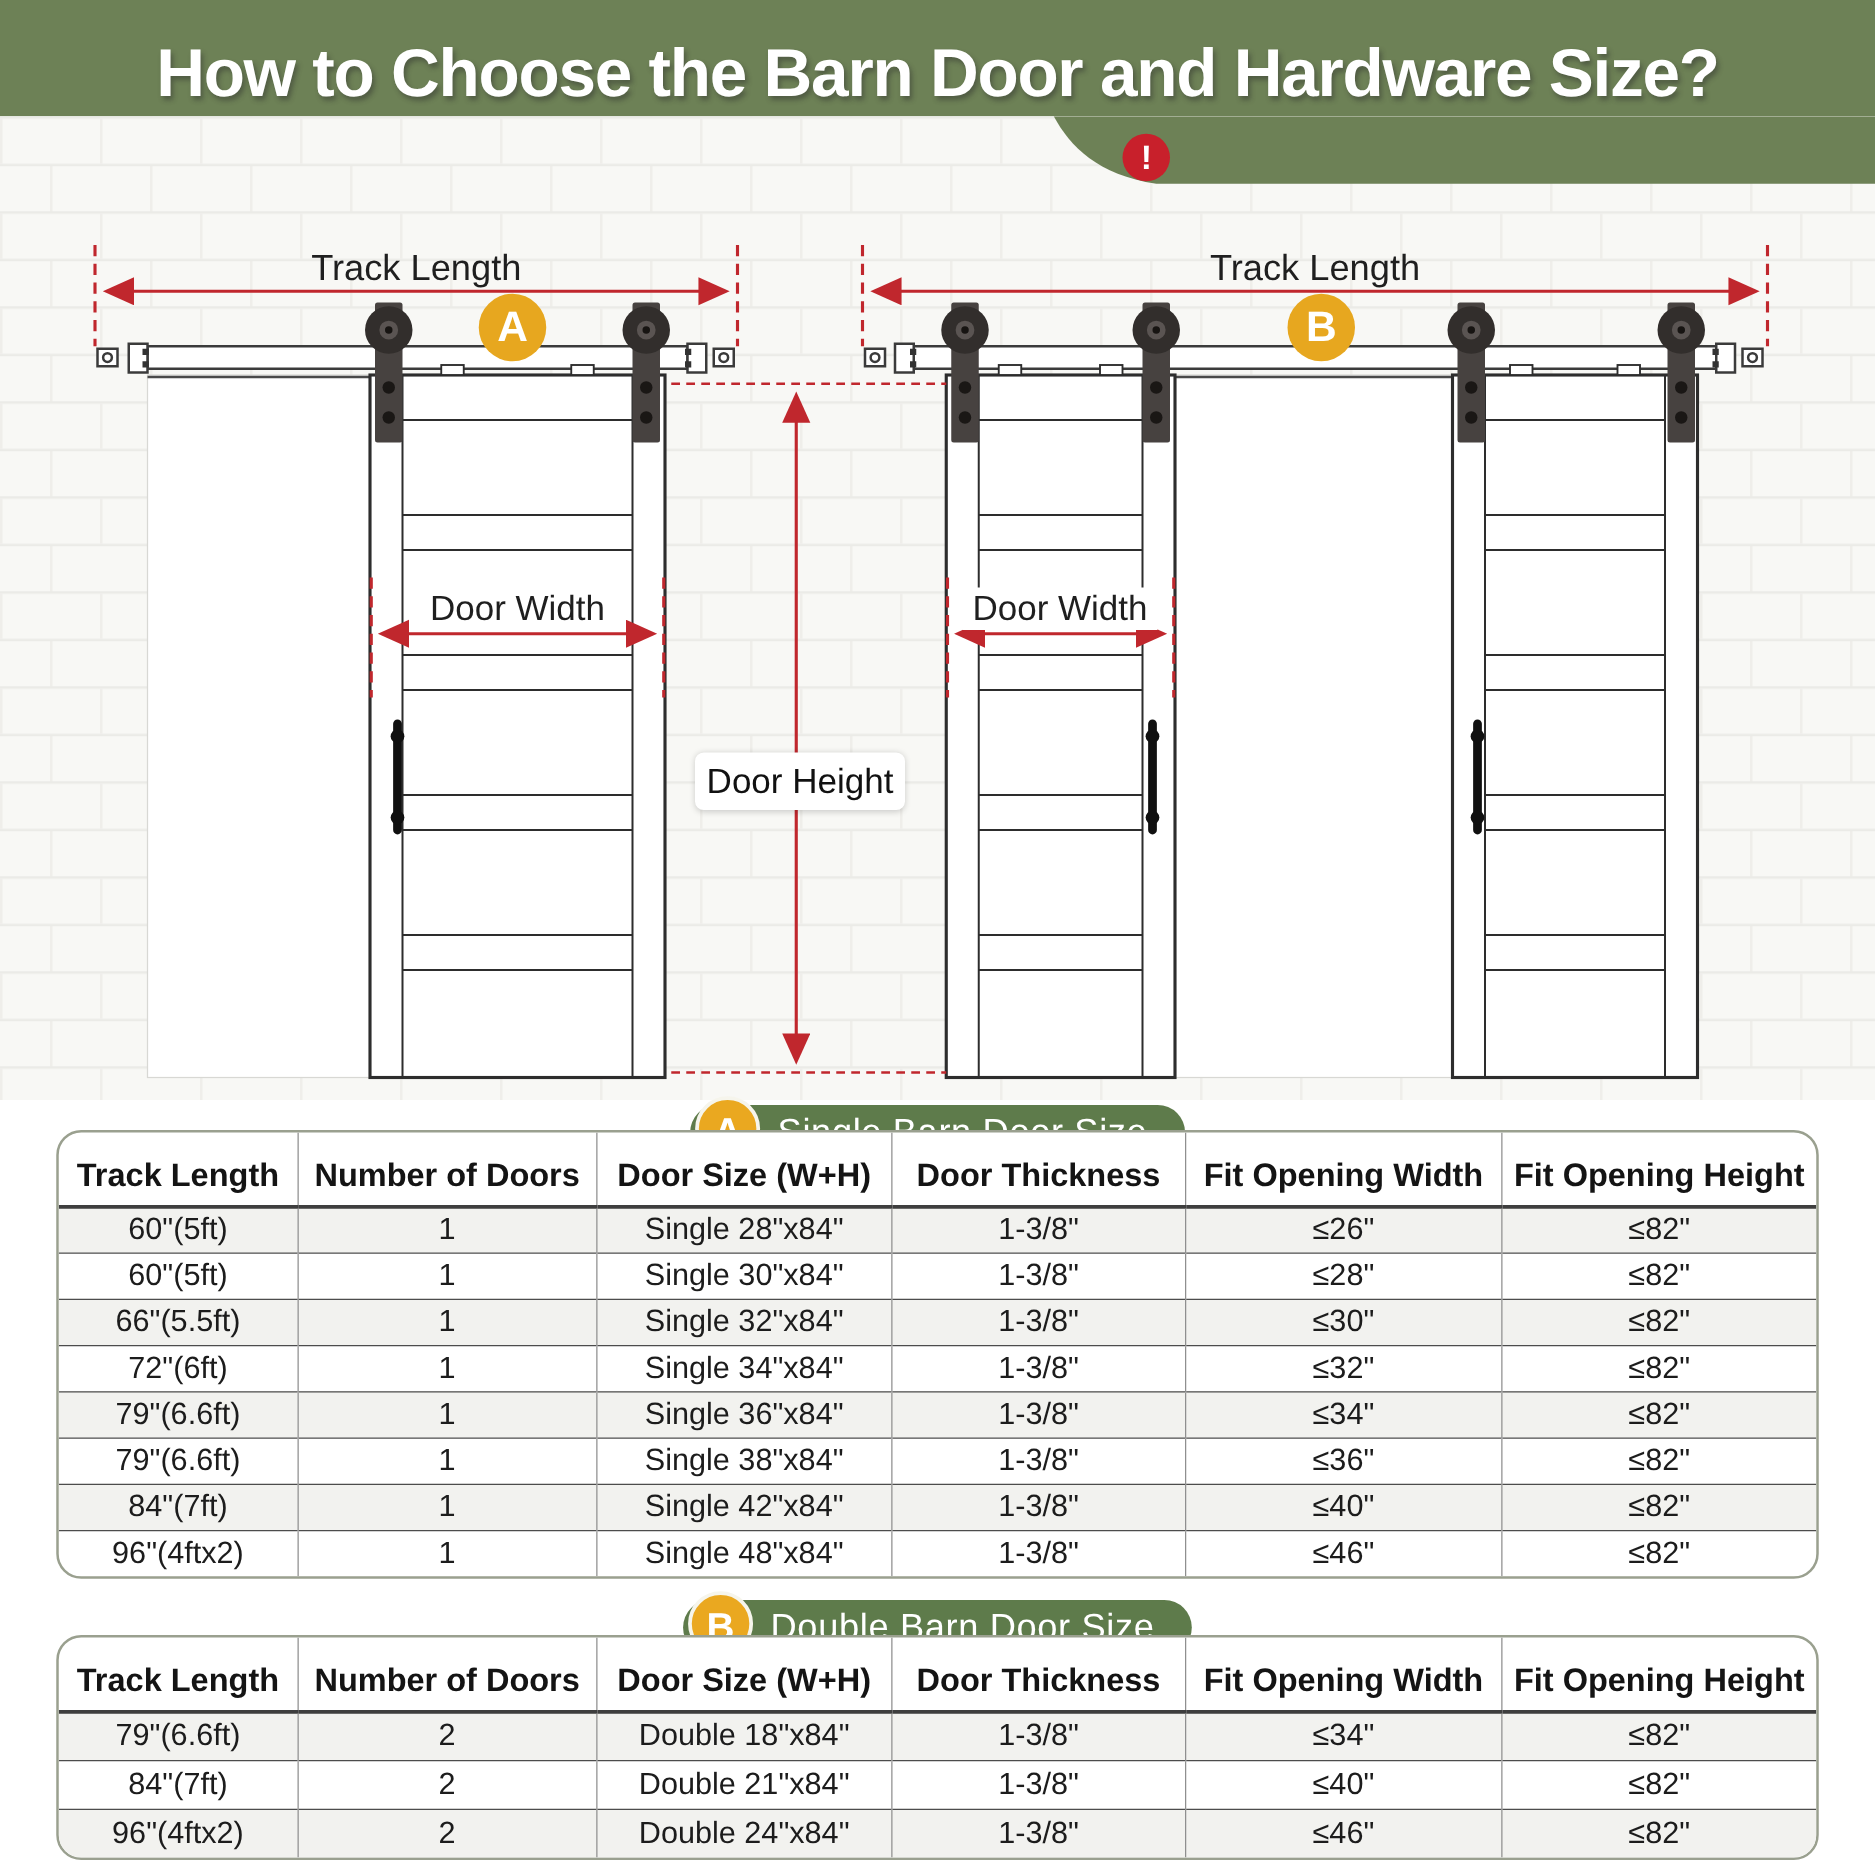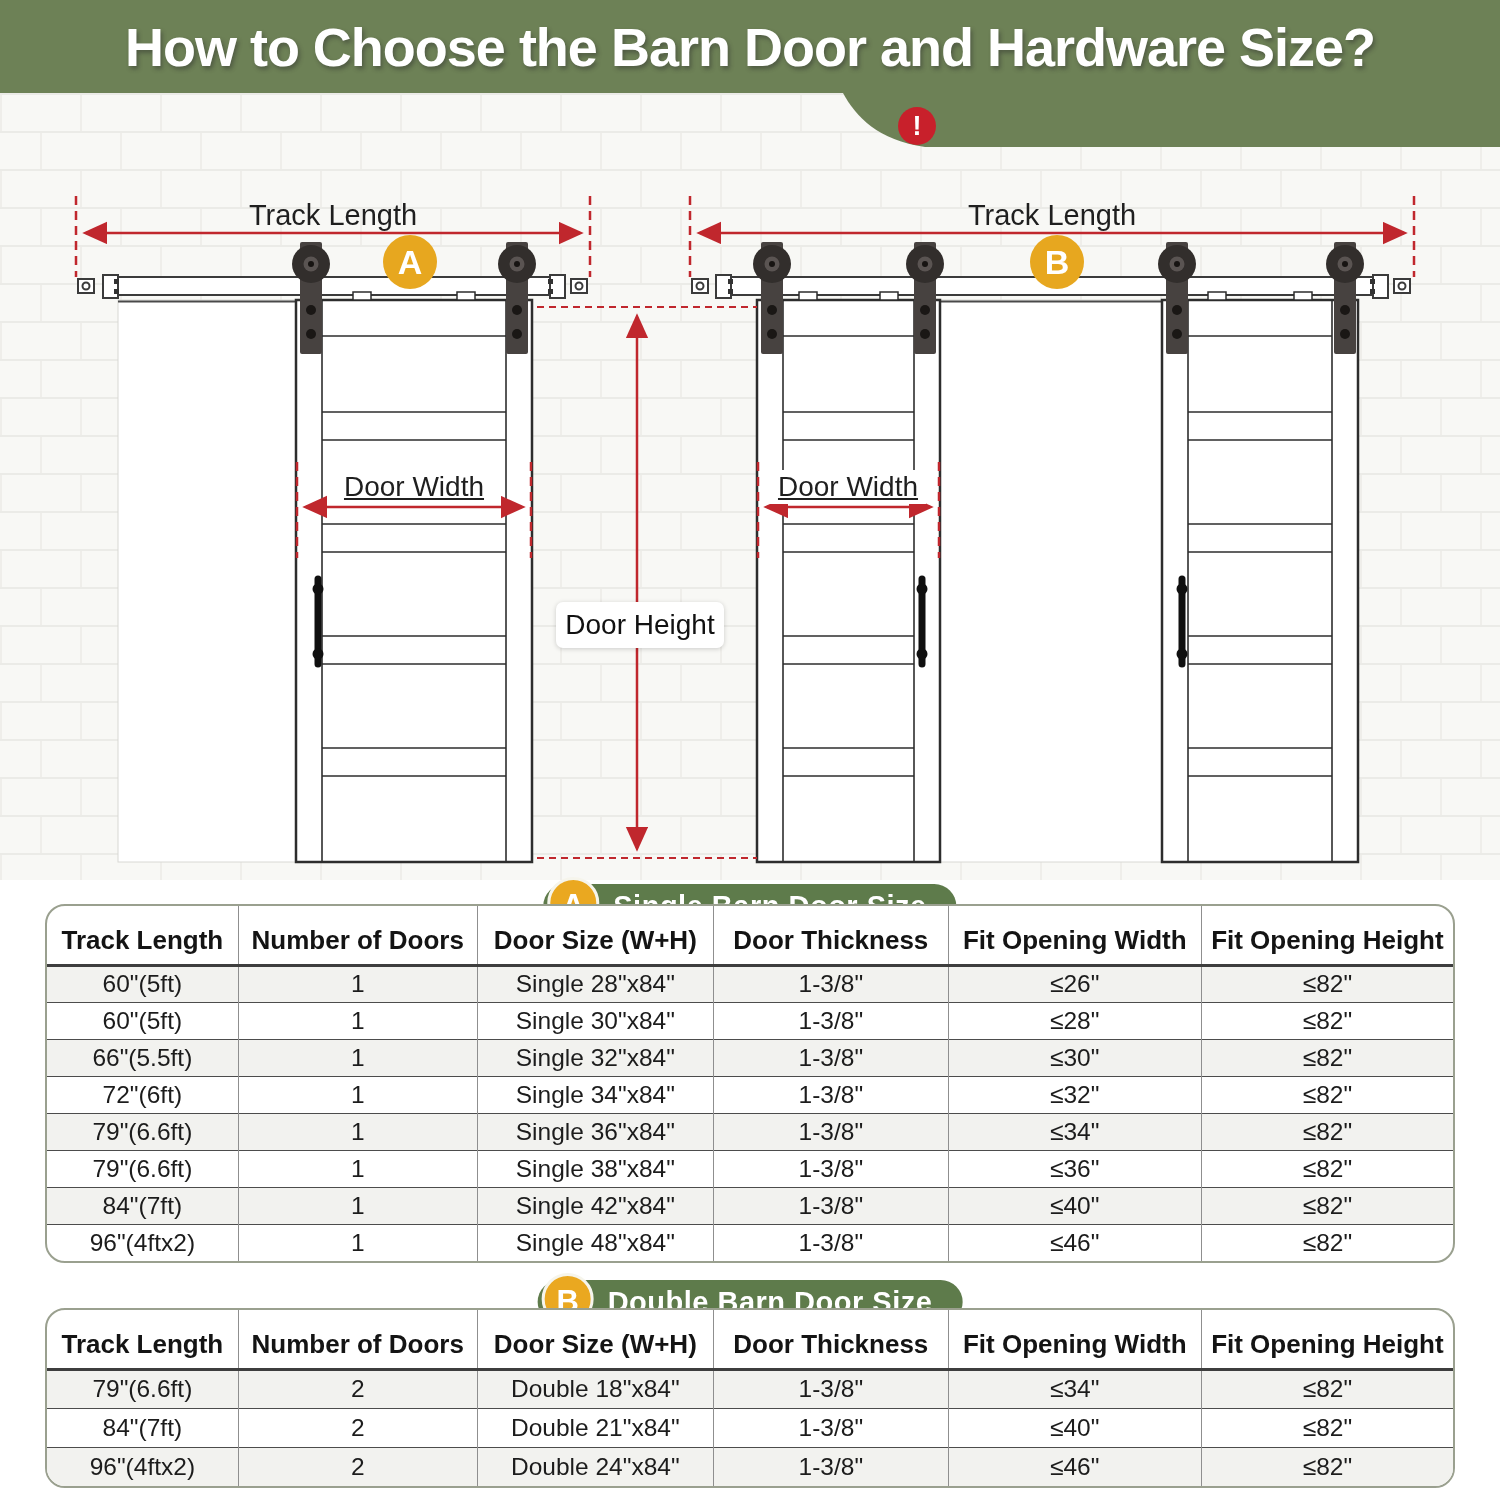--- a/index.html
+++ b/index.html
@@ -4,39 +4,39 @@
 <style>
   html,body{margin:0;padding:0;background:#fff;}
   *{box-sizing:border-box;}
   #canvas{
     position:relative;width:1500px;height:1500px;overflow:hidden;background:#fff;
     font-family:"Liberation Sans","DejaVu Sans",sans-serif;
   }
   
   .header-bar{position:absolute;left:0;top:0;width:1500px;height:93px;background:#6d8156;}
   .page-title{
-    position:absolute;left:0;top:0;width:100%;height:93px;line-height:95px;text-align:center;
+    position:absolute;left:0;top:12px;width:100%;height:93px;line-height:95px;text-align:center;
     color:#fff;font-size:54px;font-weight:700;letter-spacing:-1px;white-space:nowrap;
     text-shadow:2px 3px 4px rgba(45,45,45,.45);
   }
   .note-icon{
     position:absolute;left:898px;top:107px;width:38px;height:38px;border-radius:50%;
     background:#c8202b;color:#fff;font-size:27px;font-weight:700;text-align:center;line-height:38px;
   }
   .note-text{
     position:absolute;left:954px;top:108px;width:520px;height:38px;line-height:38px;
     color:#e9dc96;font-size:30px;white-space:nowrap;
   }
   
   .diagram-svg{position:absolute;left:0;top:93px;width:1500px;height:787px;display:block;}
   .diag-label{position:absolute;color:#1f1f1f;font-size:29px;text-align:center;white-space:nowrap;}
   .lbl-track-a{left:233px;top:199px;width:200px;}
   .lbl-track-b{left:952px;top:199px;width:200px;}
   .width-label{position:absolute;top:470px;transform:translateX(-50%);background:#fff;
-    padding:1px 8px;color:#1f1f1f;font-size:28px;white-space:nowrap;text-decoration:underline;}
+    padding:1px 8px;color:#1f1f1f;font-size:28px;white-space:nowrap;}
   .lbl-width-a{left:414px;}
   .lbl-width-b{left:848px;}
   .lbl-height{
     position:absolute;left:556px;top:574px;width:168px;height:46px;line-height:46px;border-radius:7px;
     background:#fff;box-shadow:0 1px 5px rgba(0,0,0,.18);color:#111;font-size:28px;text-align:center;margin-top:28px;
   }
   .diag-badge{
     position:absolute;width:54px;height:54px;border-radius:50%;background:#e7a71f;
     color:#fff;font-size:34px;font-weight:700;text-align:center;line-height:54px;
   }
@@ -47,21 +47,21 @@
     position:absolute;left:750px;transform:translateX(-50%);height:44px;border-radius:24px;
     background:#5e7b4b;display:flex;align-items:center;padding:0 30px 0 70px;
   }
   .pill-a{top:884px;}
   .pill-b{top:1280px;}
   .pill-badge{
     position:absolute;left:4px;top:-7px;width:52px;height:52px;border-radius:50%;
     background:#eaa820;border:3px solid #f6f5ec;color:#fff;font-size:31px;font-weight:700;
     text-align:center;line-height:52px;
   }
-  .pill-text{color:#fff;font-size:29px;font-weight:700;letter-spacing:.5px;white-space:nowrap;}
+  .pill-text{color:#fff;font-size:29px;font-weight:400;letter-spacing:.5px;white-space:nowrap;}
   
   .table-card{
     position:absolute;left:45px;width:1410px;background:#fff;
     border:2px solid #9aa08f;border-radius:20px;overflow:hidden;
   }
   .card-a{top:904px;}
   .card-b{top:1308px;}
   table.size-table{width:100%;border-collapse:collapse;table-layout:fixed;}
   .size-table th{
     height:59px;padding-top:12px;vertical-align:middle;text-align:center;

